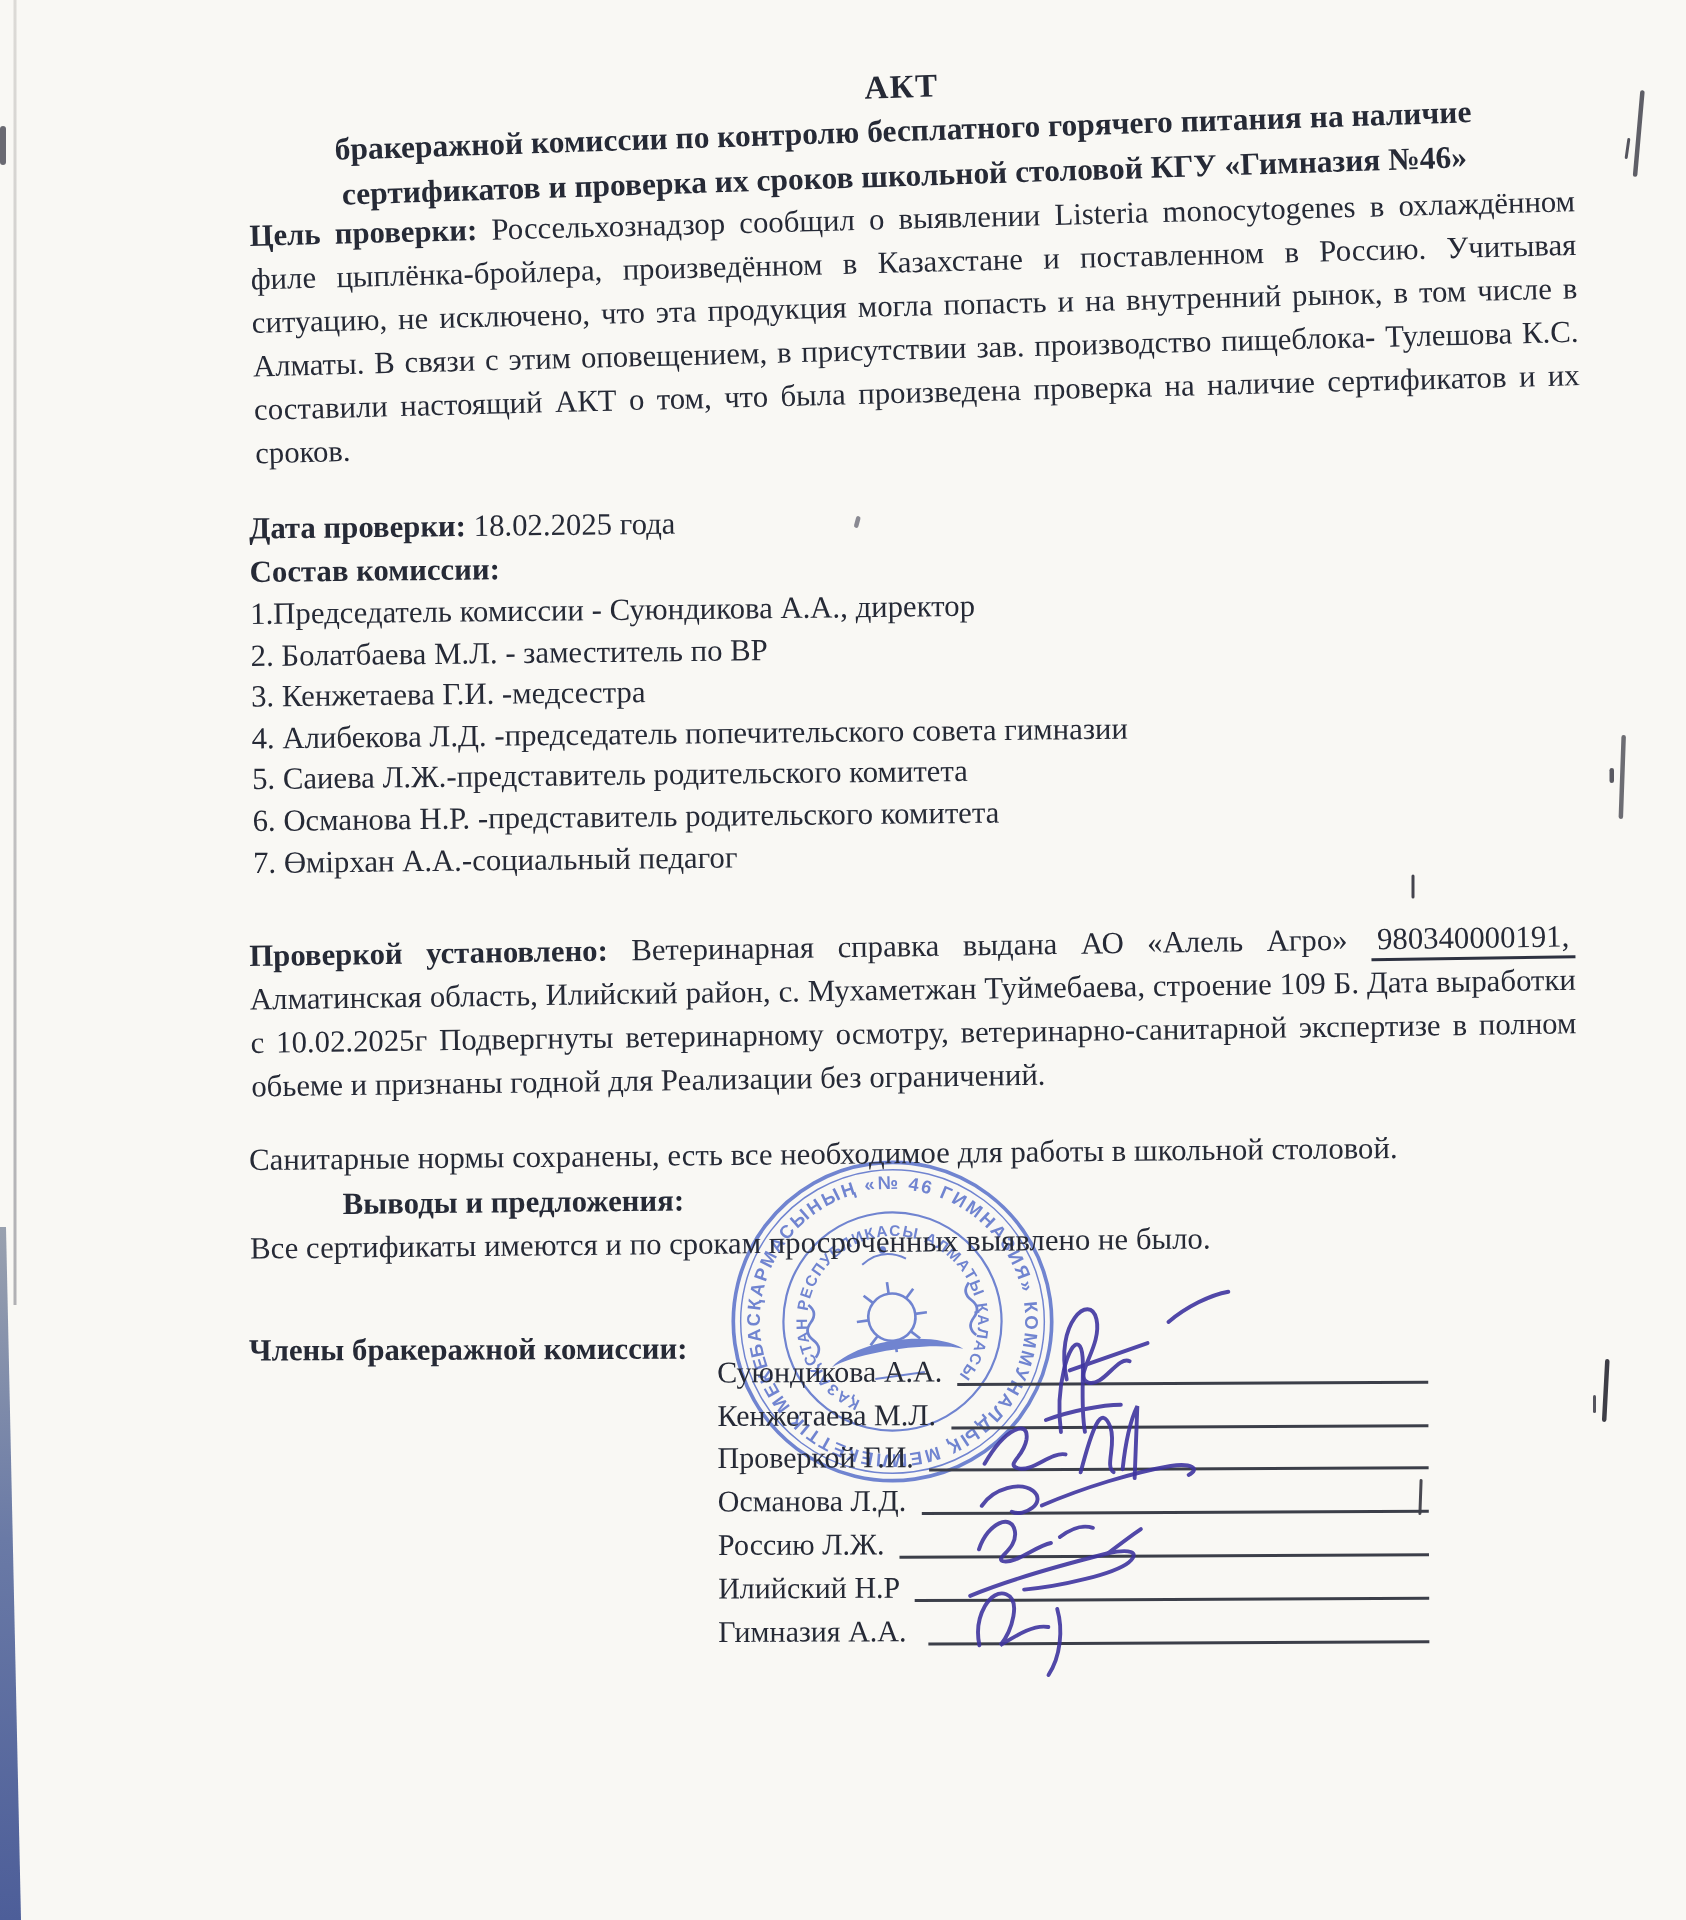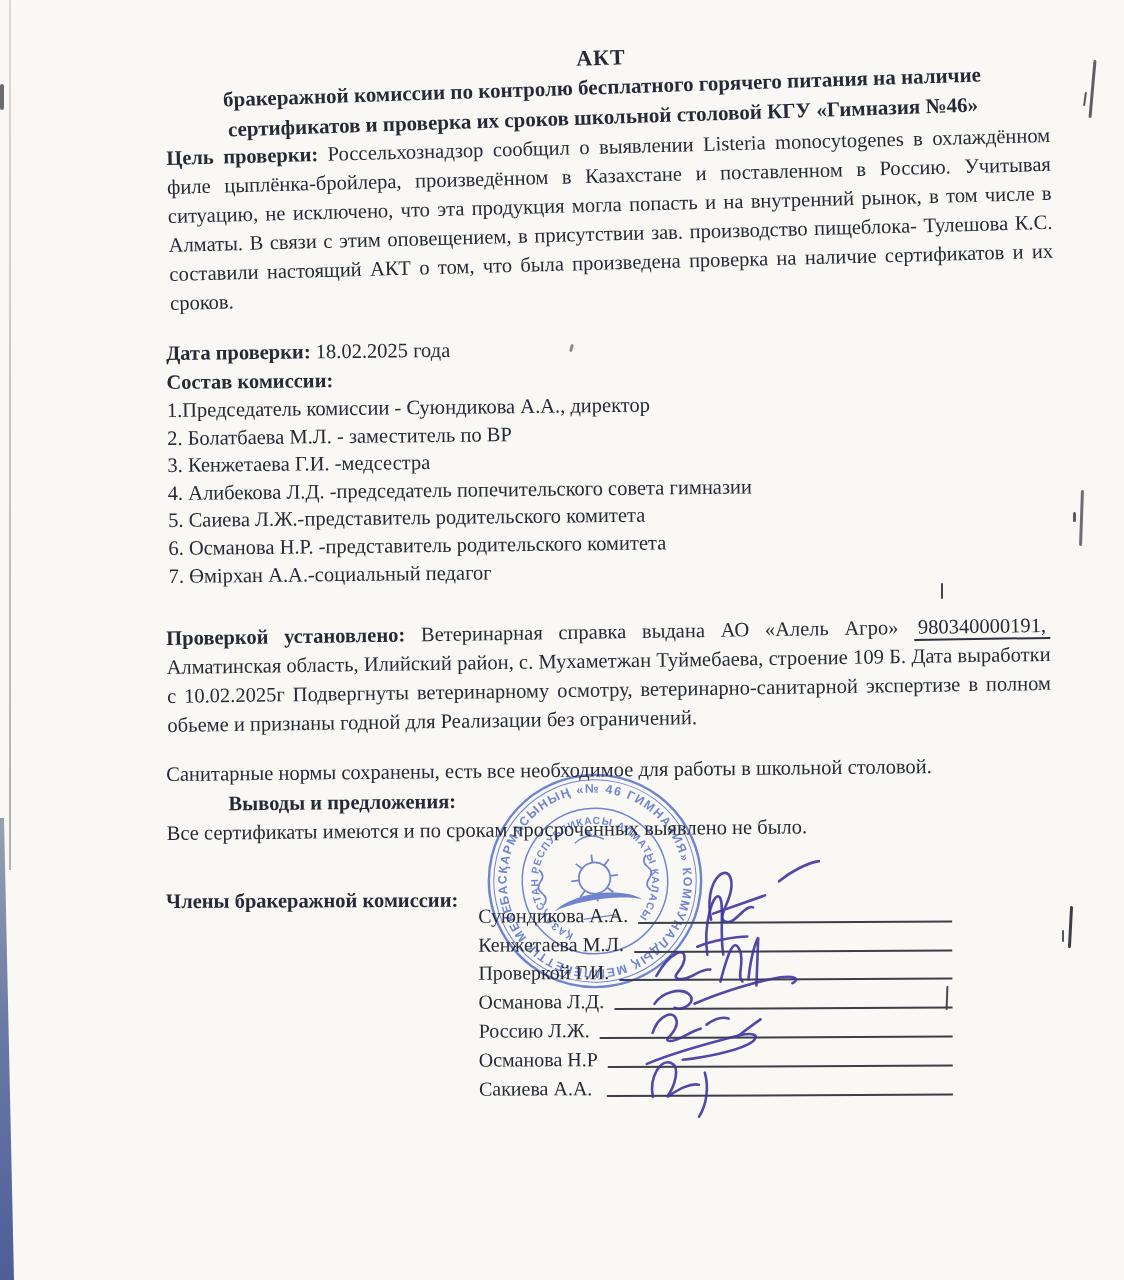--- a/index.html
+++ b/index.html
@@ -191,32 +191,32 @@
             <span class="sig-line"></span>
           <svg class="sig-ink" style="left:140px;top:-32px;" width="150" height="68" viewBox="0 0 150 68">
             <g stroke="#3f35a0" fill="none" stroke-width="2.6" stroke-linecap="round" opacity=".9">
               <path d="M34,52 C40,34 56,28 58,40 C60,52 44,58 50,60 C58,62 72,50 82,48"></path>
               <path d="M88,44 C96,38 104,36 110,38"></path>
             </g>
           </svg>
         </div>
 
         <div class="sig-row">
-          <span class="sig-name">Османова Н.Р</span>
+          <span class="sig-name">Илийский Н.Р</span>
             <span class="sig-line"></span>
           <svg class="sig-ink" style="left:140px;top:-34px;" width="180" height="70" viewBox="0 0 180 70">
             <g stroke="#3f35a0" fill="none" stroke-width="2.6" stroke-linecap="round" opacity=".9">
               <path d="M28,56 C52,46 96,34 120,28 C134,25 142,27 134,34 C124,42 88,50 64,52"></path>
               <path d="M120,28 C128,22 136,16 142,12"></path>
             </g>
           </svg>
         </div>
 
         <div class="sig-row">
-          <span class="sig-name">Сакиева А.А. </span>
+          <span class="sig-name">Гимназия А.А. </span>
             <span class="sig-line"></span>
           <svg class="sig-ink" style="left:130px;top:-30px;" width="160" height="80" viewBox="0 0 160 80">
             <g stroke="#3f35a0" fill="none" stroke-width="2.6" stroke-linecap="round" opacity=".9">
               <path d="M44,56 C40,36 52,18 62,22 C72,26 66,46 58,56 C68,50 80,42 90,44"></path>
               <path d="M96,32 C100,46 98,64 90,76"></path>
             </g>
           </svg>
         </div>
 
       </div>

